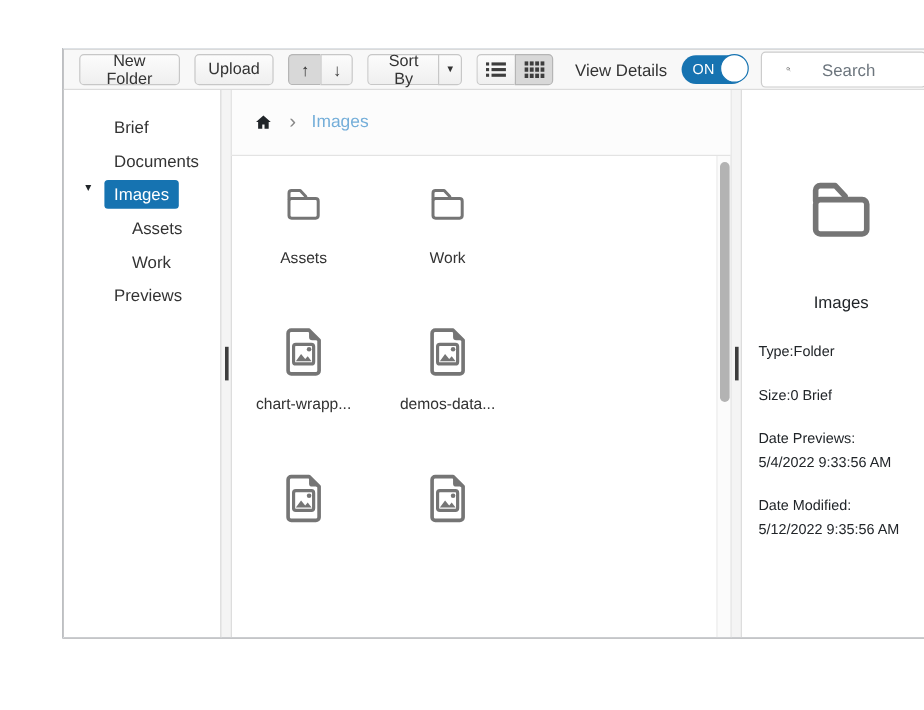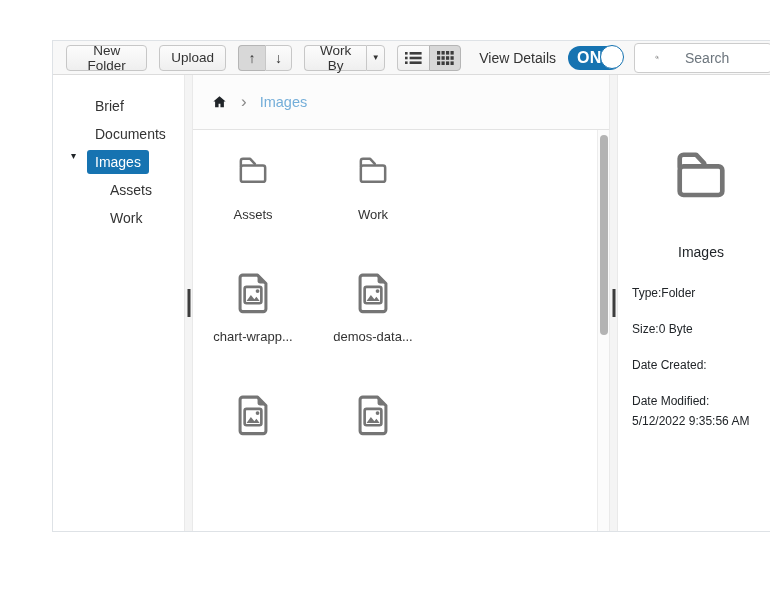--- a/index.html
+++ b/index.html
@@ -23,21 +23,21 @@
   .btn-group .btn{border-radius:0;border-right-width:0;}
   .btn-group .btn:first-child{border-radius:4px 0 0 4px;}
   .btn-group .btn:last-child{border-radius:0 4px 4px 0;border-right-width:1px;}
   .btn.pressed{background:var(--pressed);border-color:#b5b5b5;}
   .btn.icon-btn{width:27px;padding:0;font-size:14px;}
   .btn.view-btn{width:32px;padding:0;}
   .caret-btn{width:24px;padding:0;font-size:8px;color:#333;}
   .vd-label{font-size:14px;color:#333;margin-left:6px;white-space:nowrap;}
   .toggle{position:relative;width:54px;height:24px;background:var(--primary);border-radius:13px;
       display:inline-flex;align-items:center;cursor:pointer;flex:0 0 auto;}
-  .toggle .on-text{color:#fff;font-size:16px;font-weight:bold;padding-left:9px;letter-spacing:.4px;}
+  .toggle .on-text{color:#fff;font-size:12px;font-weight:normal;padding-left:9px;letter-spacing:.4px;}
   .toggle .knob{position:absolute;right:-2px;top:-1px;width:24px;height:24px;border-radius:50%;
       background:#fff;border:1px solid var(--primary);box-sizing:border-box;}
   .search-box{margin-left:auto;display:flex;align-items:center;gap:24px;background:#fff;
       border:1px solid #ccc;border-radius:4px;height:28px;padding:0 20px;width:96px;}
   .search-box input{border:none;outline:none;width:64px;font-size:14px;color:#333;
       font-family:inherit;background:transparent;}
   .search-box input::placeholder{color:#6c757d;}
   
   .fm-body{flex:1;display:flex;min-height:0;}
   .tree-pane{width:131px;flex:0 0 131px;background:#fff;padding-top:19px;box-sizing:border-box;}
@@ -84,21 +84,21 @@
   <div class="fm">
 
     <div class="toolbar">
       <button class="btn">New Folder</button>
       <button class="btn">Upload</button>
       <span class="btn-group">
         <button class="btn icon-btn pressed">↑</button>
         <button class="btn icon-btn">↓</button>
       </span>
       <span class="btn-group">
-        <button class="btn">Work By</button>
+        <button class="btn">Sort By</button>
         <button class="btn caret-btn">▼</button>
       </span>
       <span class="btn-group">
         <button class="btn view-btn">
           <svg width="17" height="16" viewBox="0 0 17 16" fill="#3d3d3d">
             <rect x="0" y="2" width="2.6" height="2.6"></rect>
               <rect x="4.6" y="2" width="12" height="2.6"></rect>
             <rect x="0" y="6.7" width="2.6" height="2.6"></rect>
               <rect x="4.6" y="6.7" width="12" height="2.6"></rect>
             <rect x="0" y="11.4" width="2.6" height="2.6"></rect>
@@ -157,20 +157,24 @@
   <div class="tree-row lvl2">
     <span class="tree-caret"></span>
     <span class="tree-label">Assets</span>
   </div>
 
   <div class="tree-row lvl2">
     <span class="tree-caret"></span>
     <span class="tree-label">Work</span>
   </div>
 
+  <div class="tree-row">
+    <span class="tree-caret"></span>
+    <span class="tree-label">Previews</span>
+  </div>
 </div>
 
       <div class="splitter">
         <div class="handle"></div>
       </div>
 
       <div class="content-pane">
         <div class="breadcrumb">
           <svg width="17" height="16" viewBox="0 0 24 24" fill="#212529">
             <path d="M12 3.4 L2.8 11.4 h2.6 v8.4 h5.2 v-5.2 h2.8 v5.2 h5.2 v-8.4 h2.6 z"></path>
@@ -267,23 +271,24 @@
       <div class="details-pane">
         <div class="details-icon">
           <svg width="78" height="70" viewBox="0 0 24 24" fill="none" stroke="#757575" stroke-width="1.6" stroke-linecap="round" stroke-linejoin="round" style="margin:0 auto;">
             <path d="M4.7 9 V6 a1.3 1.3 0 0 1 1.3 -1.3 h4.3 l2.8 3"></path>
             <rect x="4.7" y="8.7" width="14.6" height="9.8" rx="1.3"></rect>
           </svg>
         </div>
         <div class="details-name">Images</div>
         <div class="details-rows">
           <p>Type:Folder</p>
-          <p>Size:0 Byte</p>
+          <p>Size:0 Brief</p>
           <p>
-            <span>Date Created:</span>
+            <span>Date Previews:</span>
+            <span class="detail-value">5/4/2022 9:33:56 AM</span>
           </p>
           <p>
             <span>Date Modified:</span>
             <span class="detail-value">5/12/2022 9:35:56 AM</span>
           </p>
         </div>
       </div>
 
     </div>
   </div>

